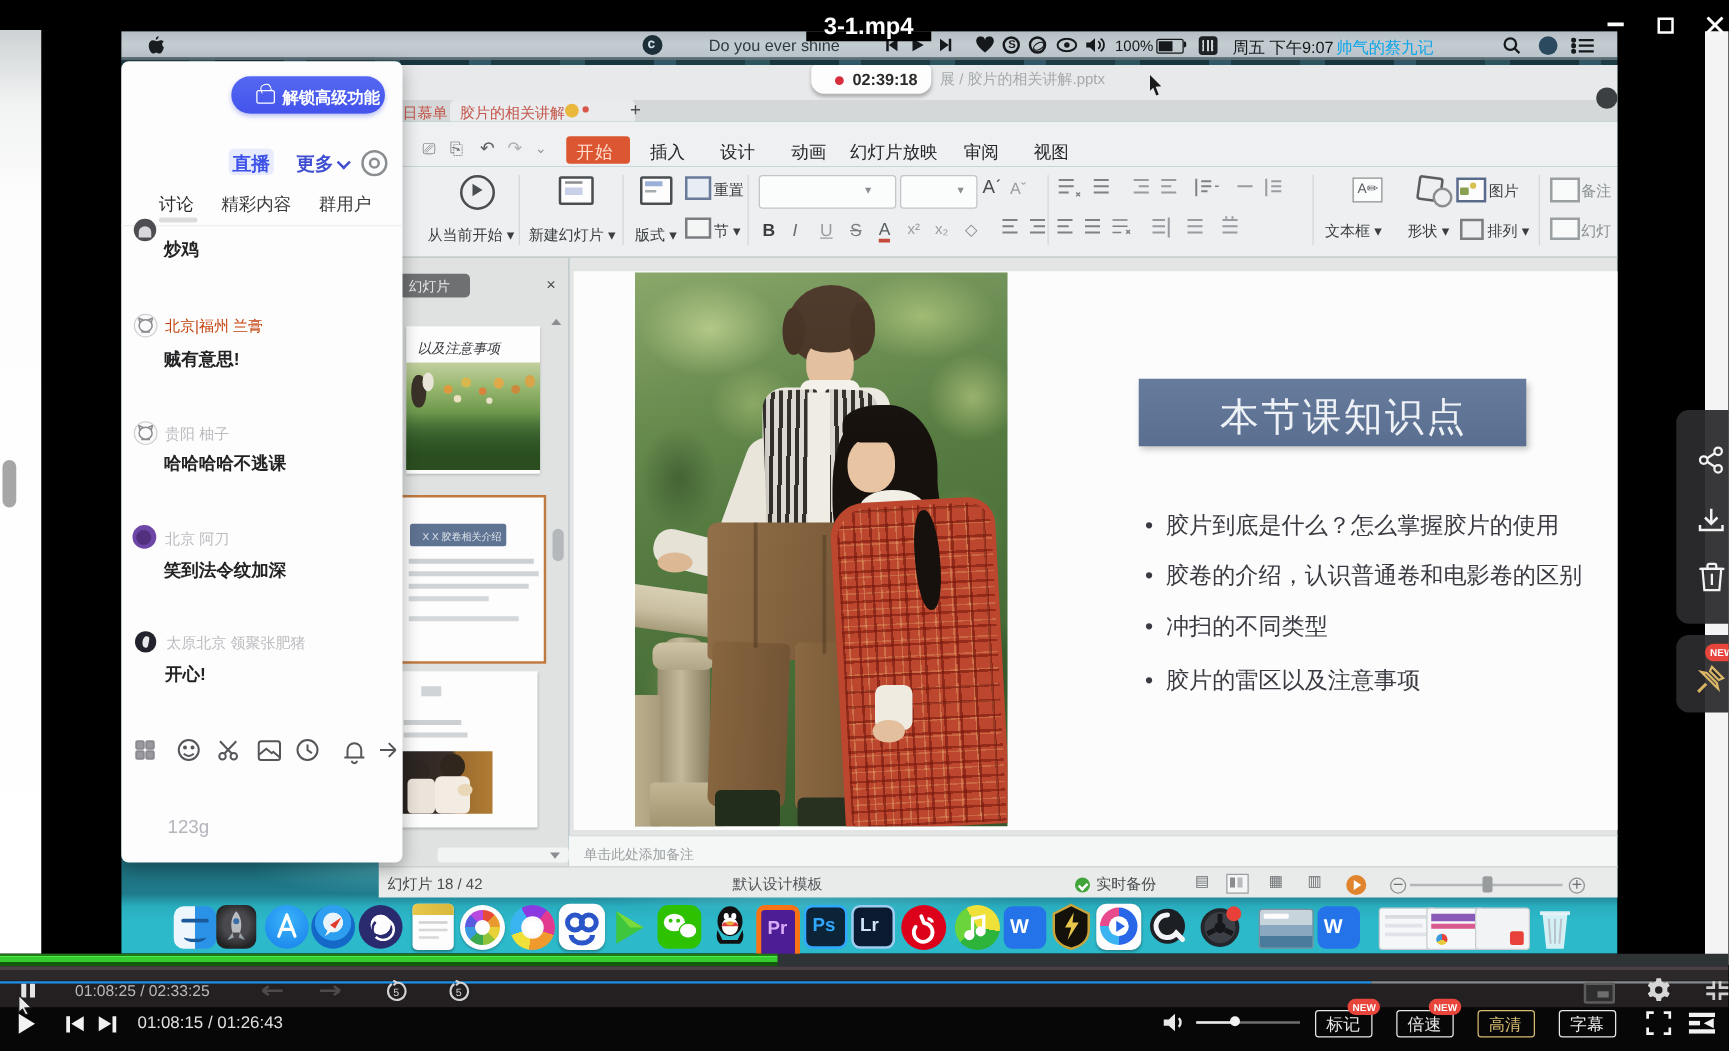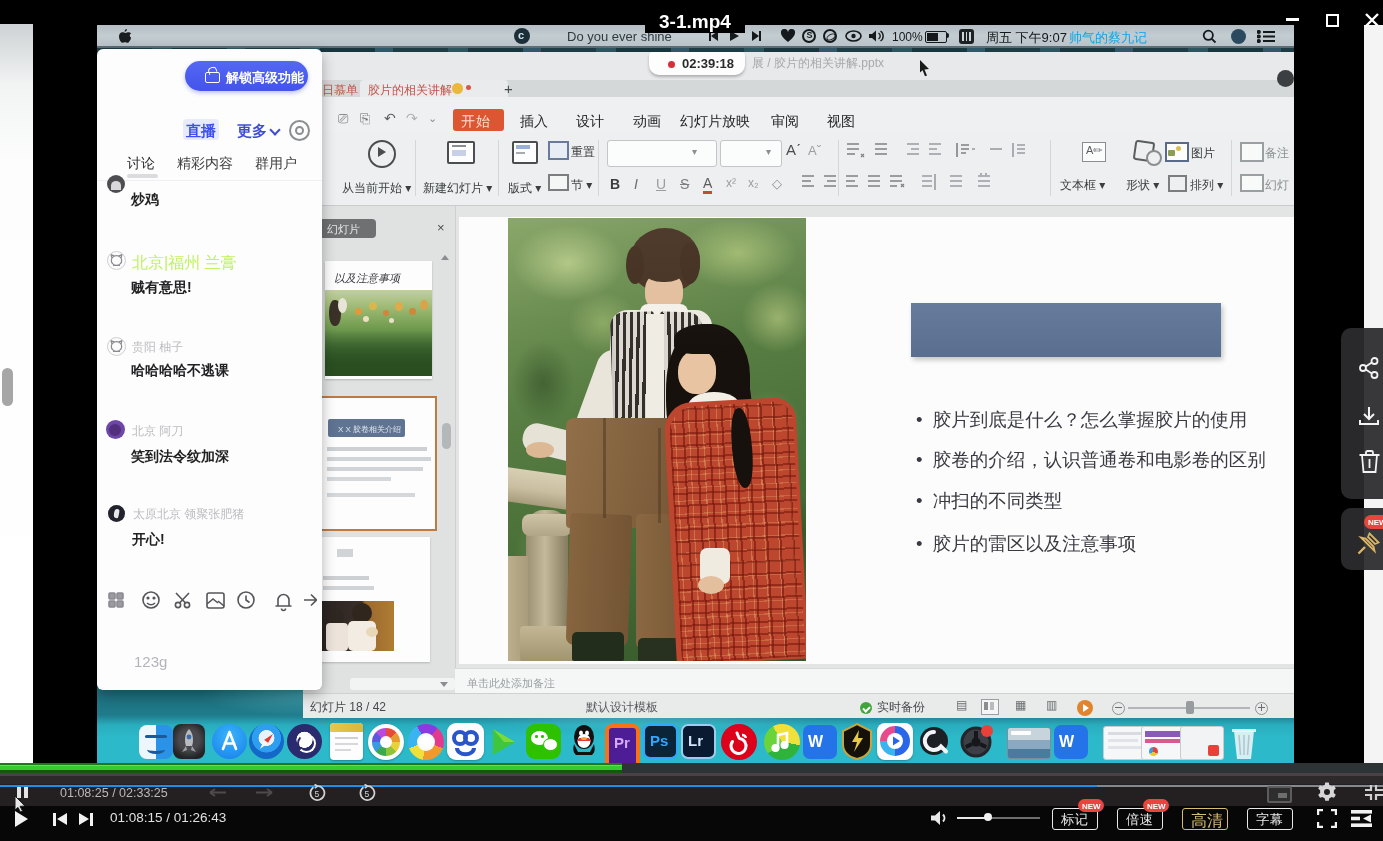--- a/index.html
+++ b/index.html
@@ -283,20 +283,21 @@
 
   <div class="a" style="left:192px;top:330px;width:30px;height:36px;background:#efebe0;border-radius:7px;"></div>
   <div class="a" style="left:190px;top:358px;width:26px;height:18px;background:#e3bf9e;border-radius:50%;"></div>
 
   <div class="a" style="left:224px;top:190px;width:20px;height:80px;background:#16110d;border-radius:46%;transform:rotate(-5deg);"></div>
 
   <div class="a" style="left:0;top:0;width:298px;height:443px;background:linear-gradient(180deg,rgba(255,255,255,.05),rgba(255,255,255,0) 30%);"></div>
 </div>
 
 <div class="a" style="left:911px;top:303px;width:310px;height:54px;background:linear-gradient(180deg,#677c9d 0,#5a6f90 100%);box-shadow:2px 3px 5px rgba(0,0,0,.22);"></div>
+<div class="txt" style="left:976px;top:313px;font-size:31px;color:#eef1f5;font-family:'Liberation Sans',sans-serif;letter-spacing:2px;">本节课知识点</div>
 
 <div class="txt" style="left:916px;top:447px;font-size:18.5px;color:#3a3a42;font-family:'Liberation Sans',sans-serif;">•&nbsp;&nbsp;胶卷的介绍，认识普通卷和电影卷的区别</div>
 <div class="txt" style="left:916px;top:407px;font-size:18.5px;color:#3a3a42;font-family:'Liberation Sans',sans-serif;">•&nbsp;&nbsp;胶片到底是什么？怎么掌握胶片的使用</div>
 <div class="txt" style="left:916px;top:488px;font-size:18.5px;color:#3a3a42;font-family:'Liberation Sans',sans-serif;">•&nbsp;&nbsp;冲扫的不同类型</div>
 <div class="txt" style="left:916px;top:531px;font-size:18.5px;color:#3a3a42;font-family:'Liberation Sans',sans-serif;">•&nbsp;&nbsp;胶片的雷区以及注意事项</div>
 
 <div class="a" style="left:97px;top:49px;width:225px;height:641px;background:#fdfdfd;border-radius:6px;box-shadow:0 5px 14px rgba(0,0,0,.3);"></div>
 
 <div class="a" style="left:185px;top:61px;width:123px;height:30px;background:linear-gradient(180deg,#5468f2 0,#4353ec 100%);border-radius:16px;box-shadow:0 2px 4px rgba(60,80,230,.35);"></div>
 <div class="a" style="left:205px;top:72px;width:13px;height:9px;border:1.8px solid #fff;border-radius:2px;"></div>
@@ -321,21 +322,21 @@
     </div>
 <div class="txt" style="left:131px;top:191px;font-size:14px;font-weight:bold;color:#222224;">炒鸡</div>
 
 <div class="a" style="left:107px;top:251px;width:17px;height:17px;border-radius:50%;background:#fbfbfb;border:1px solid #cfcfd3;overflow:hidden;">
       <svg width="17" height="17" viewBox="0 0 17 17" fill="none" stroke="#8a8a90" stroke-width="1.2">
         <path d="M4 6 L3 2.5 L6.5 4 M13 6 L14 2.5 L10.5 4"></path>
         <ellipse cx="8.5" cy="8.5" rx="5.2" ry="4.8"></ellipse>
         <path d="M5 13.5 h7"></path>
       </svg>
     </div>
-<div class="txt" style="left:132px;top:253px;font-size:16px;color:#bef264;">北京|福州 兰膏</div>
+<div class="txt" style="left:132px;top:253px;font-size:12px;color:#c2410c;">北京|福州 兰膏</div>
 <div class="txt" style="left:131px;top:279px;font-size:14px;font-weight:bold;color:#222224;">贼有意思!</div>
 
 <div class="a" style="left:107px;top:337px;width:17px;height:17px;border-radius:50%;background:#fbfbfb;border:1px solid #cfcfd3;overflow:hidden;">
       <svg width="17" height="17" viewBox="0 0 17 17" fill="none" stroke="#8a8a90" stroke-width="1.2">
         <path d="M4 6 L3 2.5 L6.5 4 M13 6 L14 2.5 L10.5 4"></path>
         <ellipse cx="8.5" cy="8.5" rx="5.2" ry="4.8"></ellipse>
         <path d="M5 13.5 h7"></path>
       </svg>
     </div>
 <div class="txt" style="left:132px;top:339px;font-size:12px;color:#bcbcc0;">贵阳 柚子</div>
@@ -658,21 +659,21 @@
       <path d="M13 4.5 a5 5 0 0 1 0 7" stroke="#e8e8e8" stroke-width="2" fill="none"></path>
     </svg>
 <div class="a" style="left:957px;top:816.5px;width:83px;height:2px;background:#6e6e6e;"></div>
 <div class="a" style="left:957px;top:816.5px;width:31px;height:2px;background:#e8e8e8;"></div>
 <div class="a" style="left:984px;top:813px;width:8px;height:8px;border-radius:50%;background:#f2f2f2;"></div>
 <div class="a" style="left:1052px;top:808px;width:44px;height:20px;border:1.5px solid #e8e8e8;border-radius:3px;"></div>
 <div class="txt" style="left:1061px;top:811px;font-size:13.5px;color:#e8e8e8;">标记</div>
 <div class="a" style="left:1117px;top:808px;width:44px;height:20px;border:1.5px solid #e8e8e8;border-radius:3px;"></div>
 <div class="txt" style="left:1126px;top:811px;font-size:13.5px;color:#e8e8e8;">倍速</div>
 <div class="a" style="left:1182px;top:808px;width:44px;height:20px;border:1.5px solid #d8bc72;border-radius:3px;"></div>
-<div class="txt" style="left:1191px;top:811px;font-size:16px;color:#d8bc72;">高清</div>
+<div class="txt" style="left:1191px;top:811px;font-size:13px;color:#d8bc72;">高清</div>
 <div class="a" style="left:1247px;top:808px;width:44px;height:20px;border:1.5px solid #e8e8e8;border-radius:3px;"></div>
 <div class="txt" style="left:1256px;top:811px;font-size:13.5px;color:#e8e8e8;">字幕</div>
 <div class="a" style="left:1078px;top:799px;width:26px;height:13px;background:#e8453c;border-radius:7px;">
       <div class="txt" style="left:4px;top:2.5px;font-size:8px;font-weight:bold;color:#fff;">NEW</div>
     </div>
 <div class="a" style="left:1143px;top:799px;width:26px;height:13px;background:#e8453c;border-radius:7px;">
       <div class="txt" style="left:4px;top:2.5px;font-size:8px;font-weight:bold;color:#fff;">NEW</div>
     </div>
 <svg class="a" style="left:1317px;top:809px;" width="20" height="19" viewBox="0 0 20 19" stroke="#f2f2f2" stroke-width="2.4" fill="none">
       <path d="M6 1 H1 V6 M14 1 H19 V6 M6 18 H1 V13 M14 18 H19 V13"></path>

